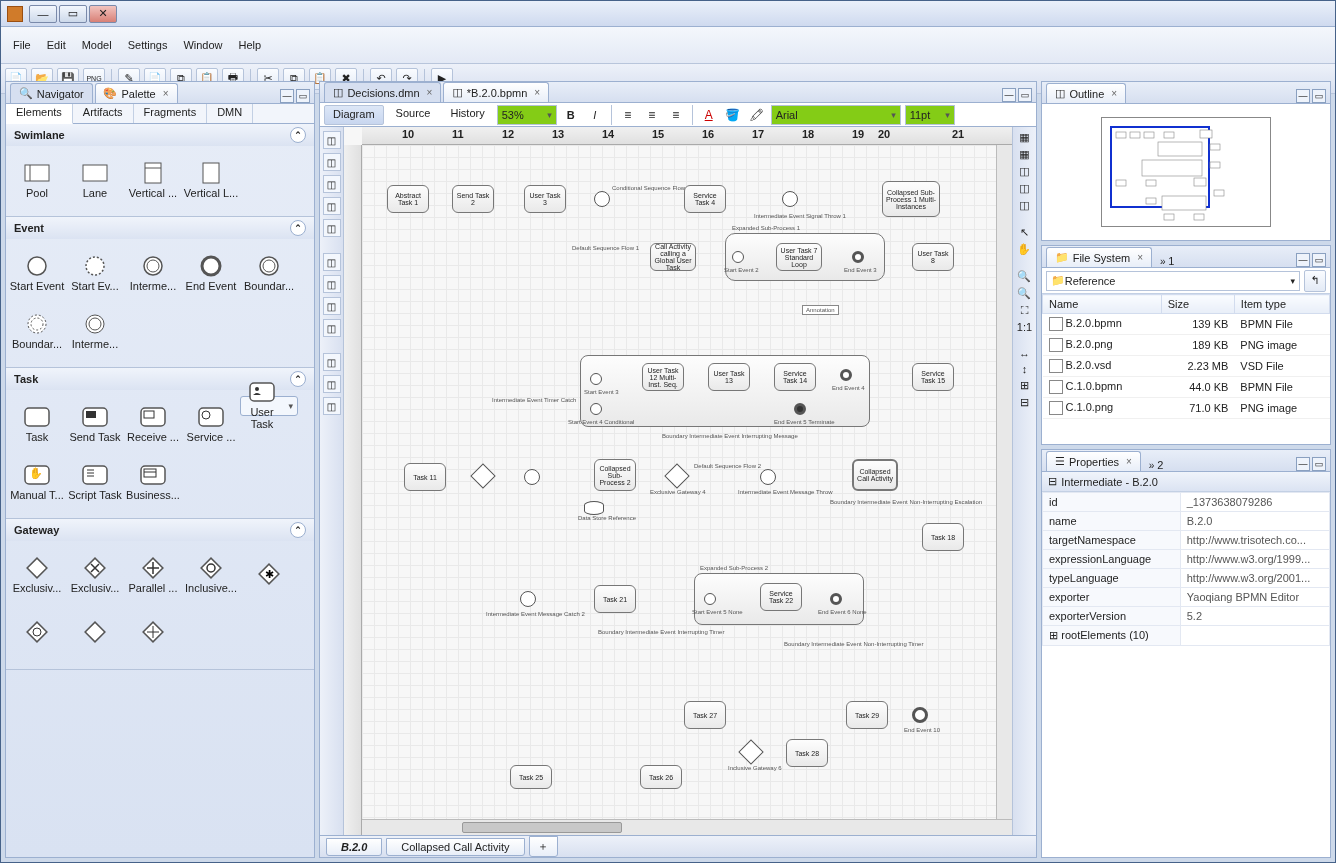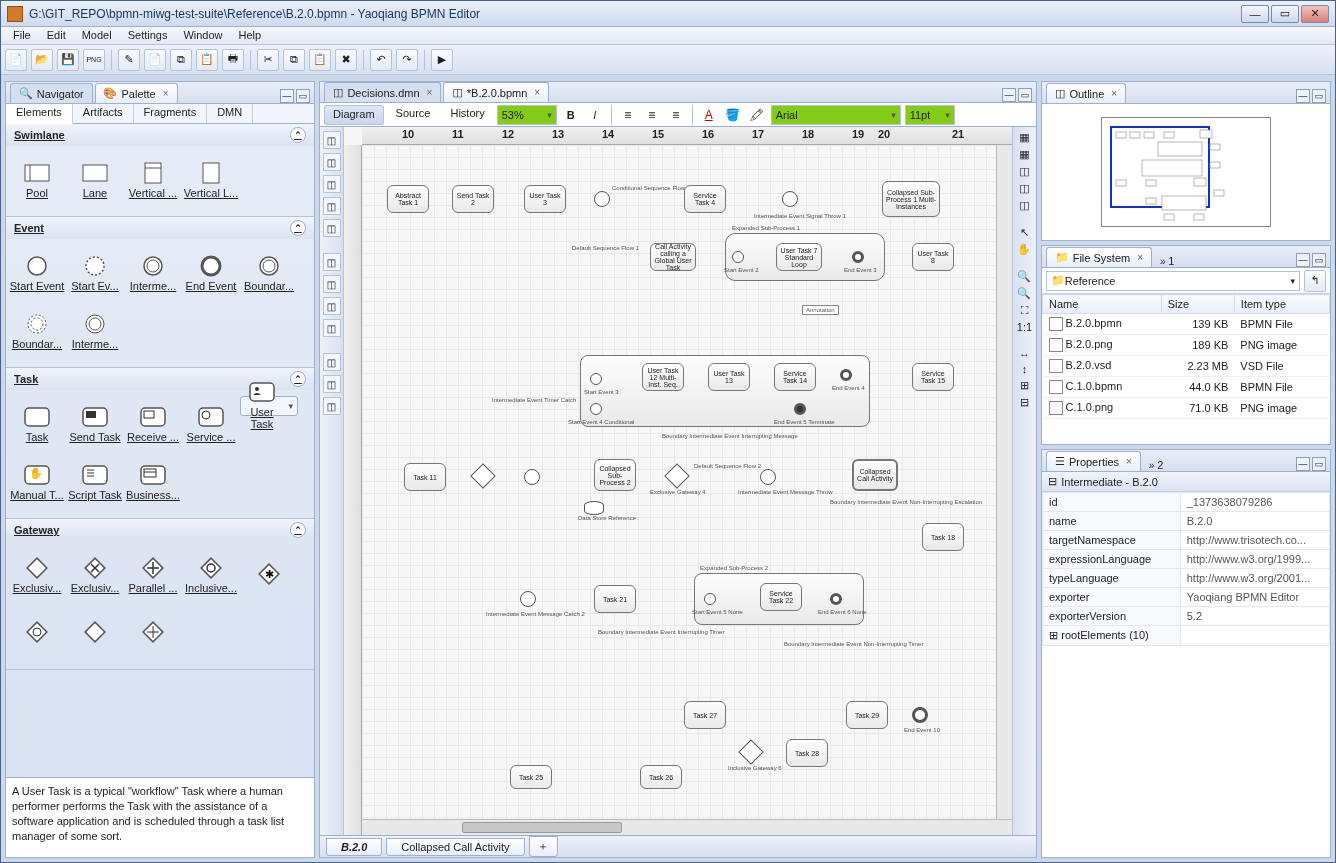--- a/index.html
+++ b/index.html
@@ -4,40 +4,40 @@
 <style>
 *{box-sizing:border-box;margin:0;padding:0;font-family:Tahoma,Arial,sans-serif;font-size:11px;color:#222;}
 html,body{width:1336px;height:863px;overflow:hidden;background:#5b7aa5;}
 .window{position:relative;width:1336px;height:863px;background:#cdd9ea;border:1px solid #466289;}
 .titlebar{height:26px;background:linear-gradient(#eaf0fa,#cfdaef);display:flex;align-items:center;padding:0 6px;border-bottom:1px solid #9cb0d0;}
 .titlebar .ticon{width:16px;height:16px;background:#d07b2a;border:1px solid #9a4f12;margin-right:6px;}
 .titlebar .txt{flex:1;color:#183456;font-size:12px;}
 .winbtns{display:flex;gap:2px;}
 .winbtn{width:28px;height:18px;background:linear-gradient(#f3f7fd,#cdd9ea);border:1px solid #7a8aaa;border-radius:2px;display:flex;align-items:center;justify-content:center;font-size:11px;}
 .winbtn.close{background:linear-gradient(#f2c4bf,#d88076);}
-.menubar{height:18px;background:linear-gradient(#f4f7fc,#e3e9f5);display:flex;padding:0 4px;border-bottom:1px solid #b8c5db;}
+.menubar{height:37px;background:linear-gradient(#f4f7fc,#e3e9f5);display:flex;align-items:center;padding:0 4px;border-bottom:1px solid #b8c5db;}
 .menubar span{padding:2px 8px;cursor:default;}
 .toolbar{height:30px;background:linear-gradient(#edf1f9,#d8e0f0);display:flex;align-items:center;padding:0 4px;border-bottom:1px solid #b8c5db;gap:4px;}
 .tbtn{width:22px;height:22px;background:linear-gradient(#fafcff,#e3eaf5);border:1px solid #b5c3da;border-radius:2px;display:flex;align-items:center;justify-content:center;font-size:11px;}
 .tsep{width:1px;height:20px;background:#b5c3da;margin:0 2px;}
 .body{position:absolute;top:80px;left:4px;right:4px;bottom:4px;display:flex;gap:4px;}
 .left{width:310px;display:flex;flex-direction:column;}
 .center{flex:1;display:flex;flex-direction:column;min-width:0;}
 .right{width:290px;display:flex;flex-direction:column;gap:4px;}
 .panel{background:#fff;border:1px solid #9cb0d0;display:flex;flex-direction:column;min-height:0;}
 .tabrow{height:22px;background:linear-gradient(#e8eef8,#d6dff0);display:flex;align-items:flex-end;border-bottom:1px solid #9cb0d0;padding-left:4px;gap:2px;}
 .tab{height:20px;padding:2px 8px;background:linear-gradient(#fff,#e8eef8);border:1px solid #9cb0d0;border-bottom:none;border-radius:3px 3px 0 0;display:flex;align-items:center;gap:4px;font-size:11px;}
 .tab.inactive{background:#d6dff0;}
 .tab .x{font-size:10px;color:#666;margin-left:3px;}
 .tabicons{margin-left:auto;display:flex;gap:2px;padding-right:4px;}
 .tabicons span{width:14px;height:14px;border:1px solid #8aa0c0;background:#eef3fb;font-size:9px;display:flex;align-items:center;justify-content:center;}
 .subtabs{height:20px;display:flex;border-bottom:1px solid #9cb0d0;background:#f2f5fb;}
 .subtab{padding:2px 10px;border-right:1px solid #c3d0e4;cursor:default;}
 .subtab.active{background:#fff;border-bottom:1px solid #fff;margin-bottom:-1px;}
-.palette{flex:1;background:linear-gradient(#e6ecf7,#d9e2f2);overflow:hidden;text-decoration:underline;}
+.palette{flex:1;background:linear-gradient(#e6ecf7,#d9e2f2);overflow:hidden;}
 .pgroup{border-bottom:1px solid #b5c3da;}
 .pgroup .hd{height:22px;background:linear-gradient(#f0f4fb,#dbe3f2);display:flex;align-items:center;padding:0 8px;font-weight:bold;font-size:11px;}
 .pgroup .hd .col{margin-left:auto;width:16px;height:16px;border:1px solid #9cb0d0;border-radius:8px;background:#fff;display:flex;align-items:center;justify-content:center;font-size:9px;}
 .pitems{display:flex;flex-wrap:wrap;padding:6px 2px;}
 .pitem{width:58px;height:58px;display:flex;flex-direction:column;align-items:center;justify-content:center;gap:4px;text-align:center;font-size:10px;border:1px solid transparent;border-radius:3px;}
 .pitem.sel{border-color:#9cb0d0;background:#f3f7fd;}
 .pitem .ic{width:26px;height:20px;display:flex;align-items:center;justify-content:center;}
 .desc{height:80px;background:#fff;border-top:1px solid #9cb0d0;padding:6px;font-size:11px;line-height:1.35;}
 .editor-top{display:flex;align-items:center;height:24px;background:#fff;border:1px solid #9cb0d0;border-top:none;padding:0 4px;gap:4px;}
 .ebtn{height:20px;padding:2px 8px;border:1px solid #b5c3da;background:linear-gradient(#fafcff,#e3eaf5);border-radius:2px;font-size:11px;}
@@ -85,21 +85,20 @@
 .props-table td:nth-child(2){color:#555;}
 svg{overflow:visible;}
 .fic{width:14px;height:14px;display:inline-block;background:#fff;border:1px solid #888;margin-right:3px;vertical-align:middle;position:relative;font-size:8px;text-align:center;}
 </style>
 </head>
 <body>
 
 <div class="window">
   <div class="titlebar">
     <div class="ticon"></div>
-    <div class="txt">G:\GIT_REPO\bpmn-miwg-test-suite\Reference\B.2.0.bpmn - Yaoqiang BPMN Editor</div>
     <div class="winbtns">
       <div class="winbtn">—</div>
       <div class="winbtn">▭</div>
       <div class="winbtn close">✕</div>
     </div>
   </div>
   <div class="menubar">
     <span>File</span>
     <span>Edit</span>
     <span>Model</span>
@@ -412,21 +411,20 @@
                     <svg width="22" height="22">
                       <rect x="4" y="4" width="14" height="14" fill="#fff" stroke="#555" stroke-width="1.5" transform="rotate(45 11 11)"></rect>
                       <path d="M11 5 L11 17 M5 11 L17 11" stroke="#333"></path>
                     </svg>
                   </div>
                   <span></span>
                 </div>
             </div>
           </div>
         </div>
-        <div class="desc">A User Task is a typical "workflow" Task where a human performer performs the Task with the assistance of a software application and is scheduled through a task list manager of some sort.</div>
       </div>
     </div>
 
     <div class="center">
       <div class="tabrow" style="border:1px solid #9cb0d0;">
         <div class="tab inactive">◫ <span>Decisions.dmn</span><span class="x">×</span></div>
         <div class="tab">◫ <span>*B.2.0.bpmn</span><span class="x">×</span></div>
         <div class="tabicons">
             <span>—</span>
             <span>▭</span>

